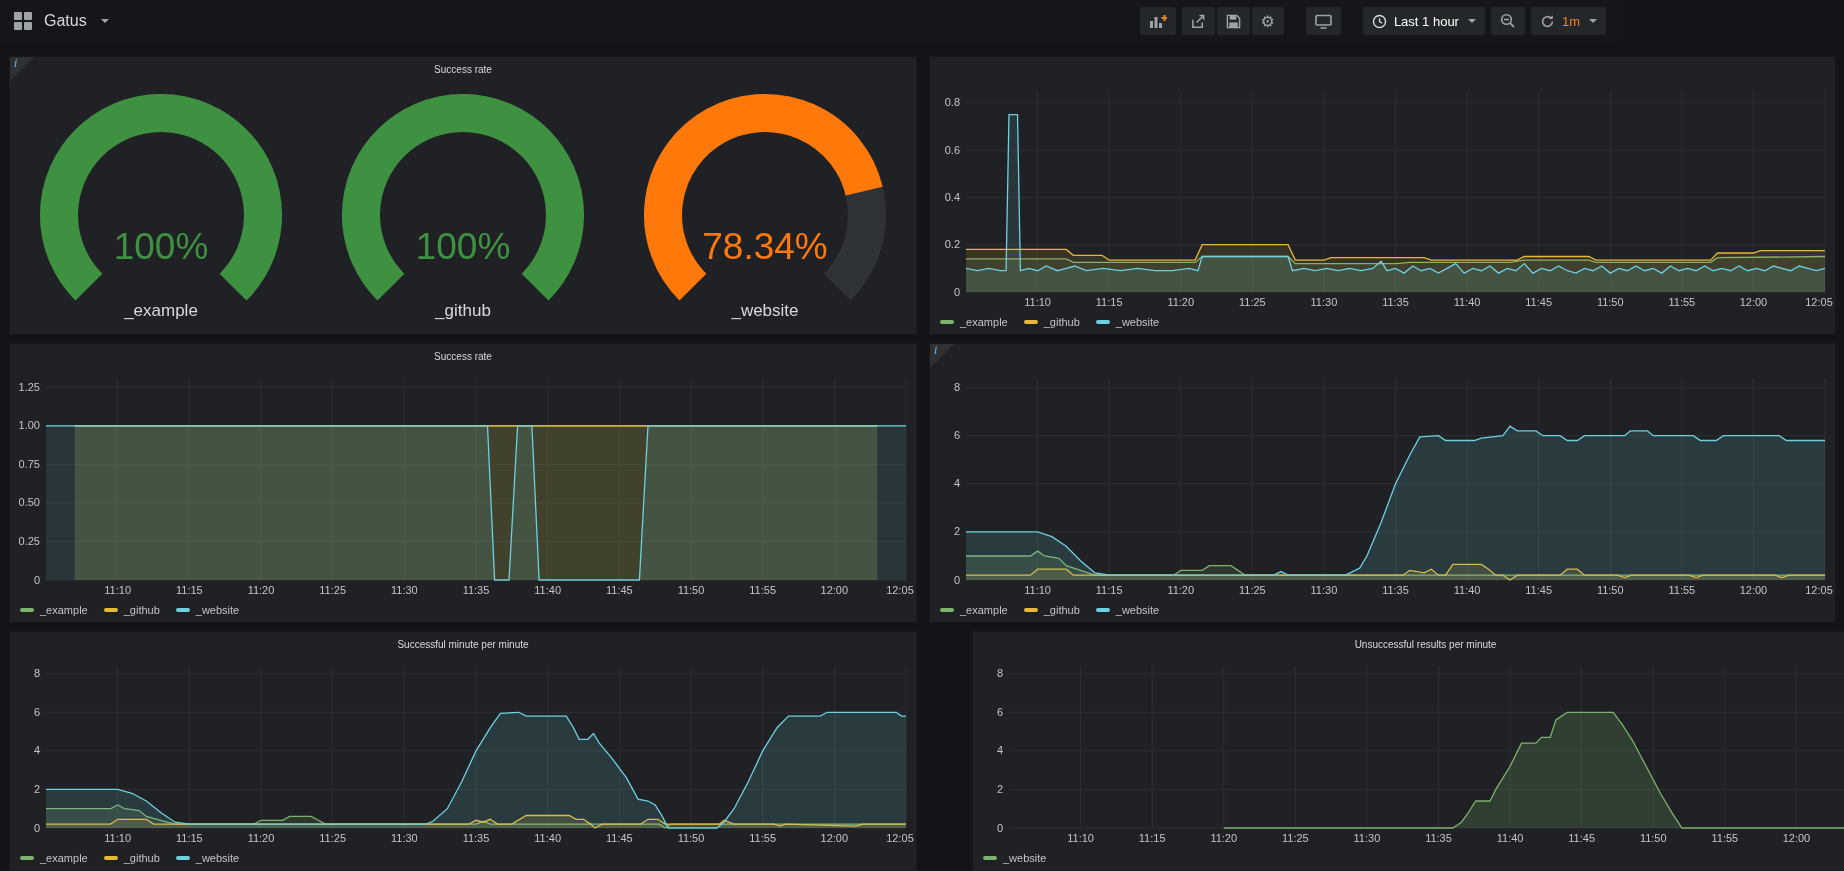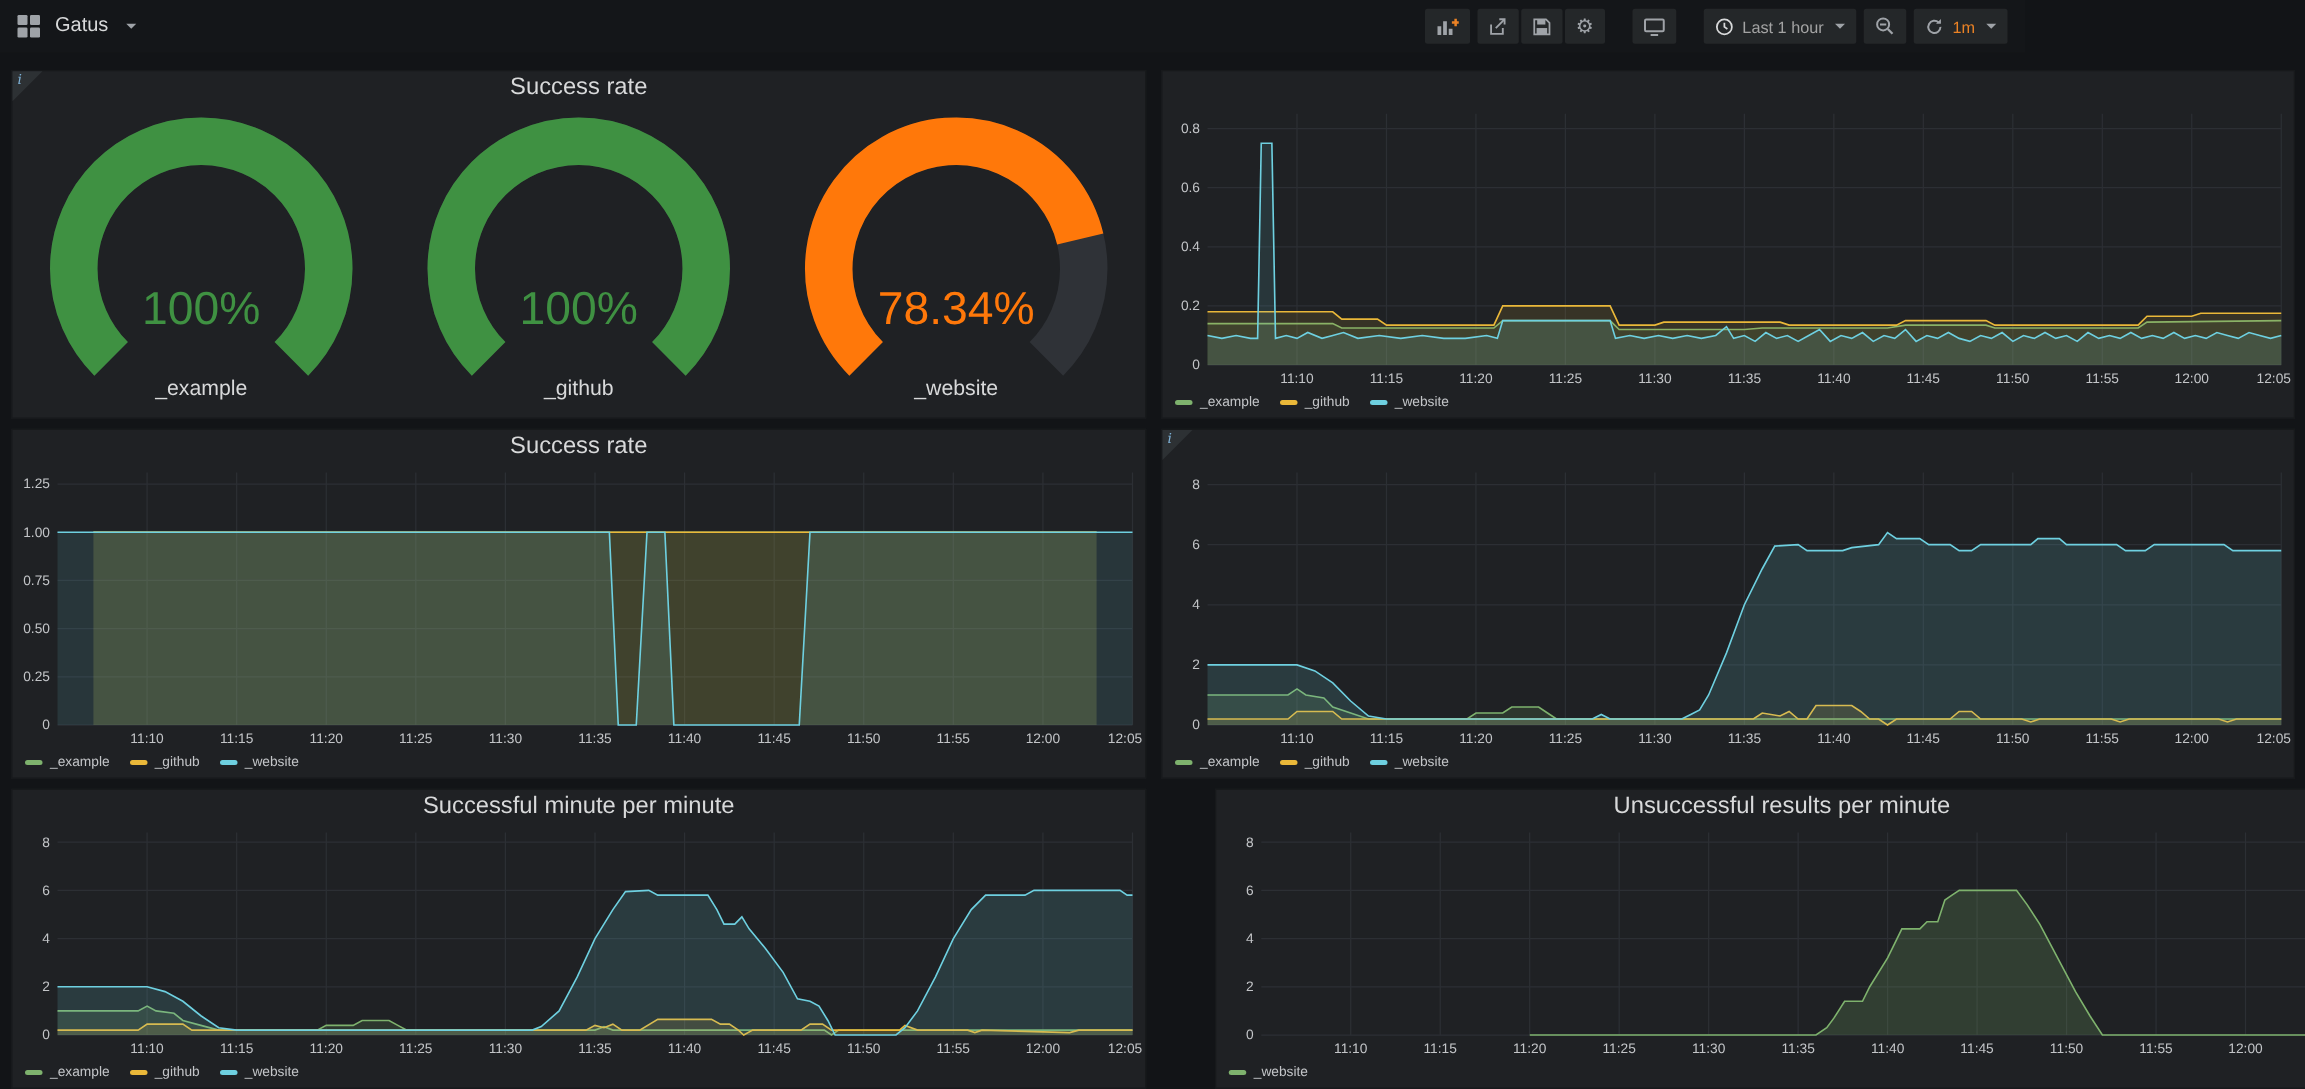--- a/index.html
+++ b/index.html
@@ -11,24 +11,24 @@
   .grid-icon i{background:#9fa3a8;border-radius:1px;}
   .dash-title{color:#d8d9da;font-size:16px;font-weight:500;cursor:pointer;}
   .caret{width:0;height:0;border-left:4px solid transparent;border-right:4px solid transparent;
     border-top:4px solid #9fa3a8;display:inline-block;margin-left:2px;}
   .nav-right{display:flex;align-items:center;gap:6px;}
   .navbtn{height:28px;background:#242729;border-radius:2px;display:flex;align-items:center;
     padding:0 9px;color:#9fa3a8;font-size:13px;gap:7px;cursor:pointer;}
   .navbtn svg{display:block;}
   .btn-group{display:flex;gap:2px;}
   .spacer{width:10px;}
-  .tp-label{color:#a3a3a3;}
+  .tp-label{color:#ffffff;}
   .refresh-label{color:#eb8225;font-weight:400;}
   .panel{position:absolute;background:#1f2124;border:1px solid #17191b;box-sizing:border-box;}
-  .panel-title{height:26px;line-height:26px;text-align:center;color:#d8d9da;font-size:19px;
+  .panel-title{height:26px;line-height:26px;text-align:center;color:#d8d9da;font-size:10px;
     font-weight:500;cursor:pointer;white-space:nowrap;overflow:hidden;}
   .chart{position:absolute;left:0;right:0;top:26px;bottom:24px;}
   .chart.gauge-area{bottom:9px;}
   .legend{position:absolute;left:10px;bottom:3px;height:18px;display:flex;gap:16px;
     align-items:center;font-size:11px;color:#c3c5c8;}
   .legend .li{display:flex;align-items:center;cursor:pointer;}
   .legend .li i{width:14px;height:4px;border-radius:2px;display:inline-block;margin-right:6px;}
   .info-corner{position:absolute;top:0;left:0;width:0;height:0;z-index:4;
     border-top:24px solid #2d3134;border-right:24px solid transparent;cursor:pointer;}
   .info-corner span{position:absolute;top:-24px;left:4px;font-size:11px;color:#7eb2d8;

